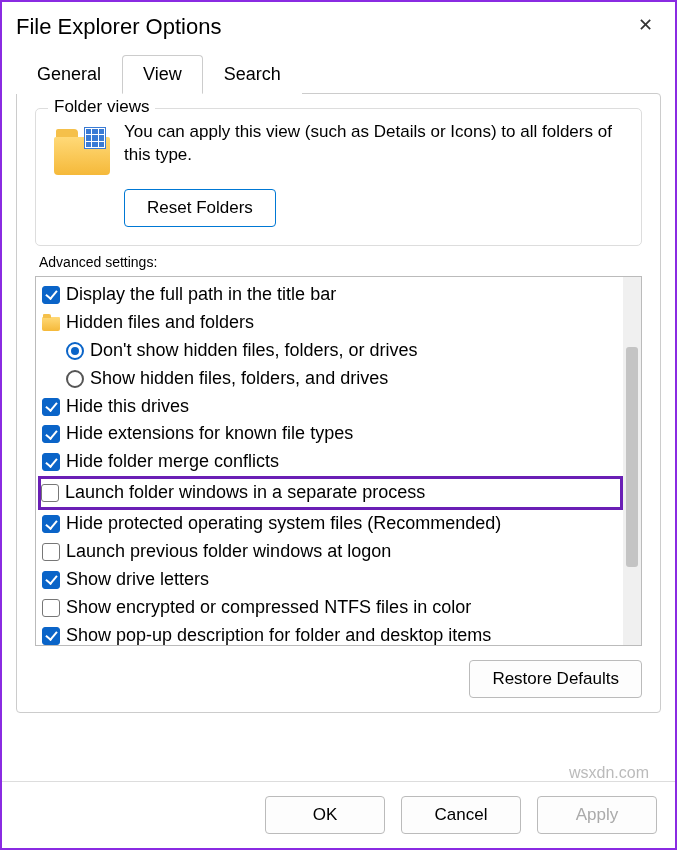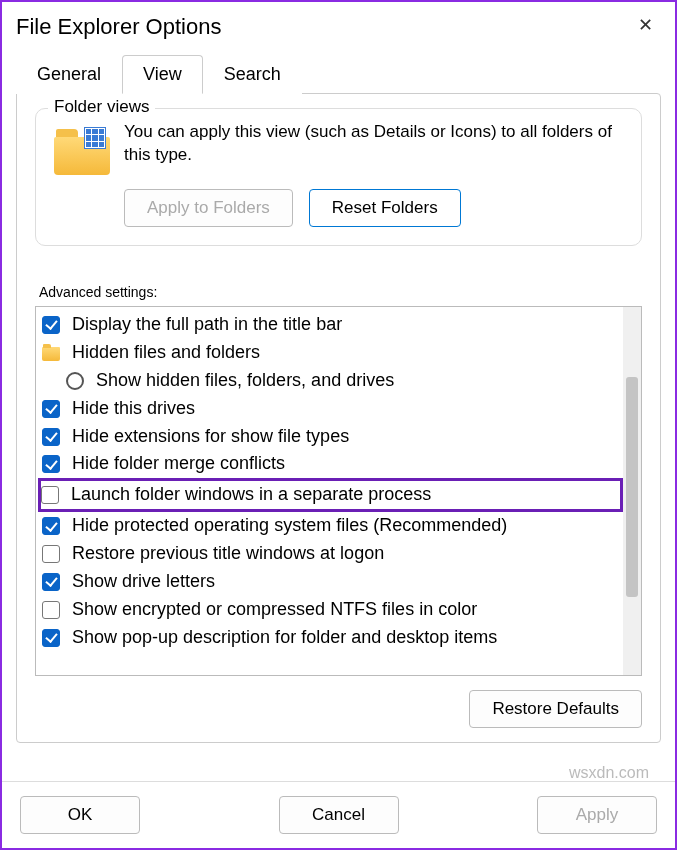--- a/index.html
+++ b/index.html
@@ -4,52 +4,52 @@
 <style>
   * { box-sizing: border-box; font-family: "Segoe UI", Arial, sans-serif; }
   body { margin: 0; width: 677px; height: 850px; border: 2px solid #8a2be2; background: #fff; display: flex; flex-direction: column; }
   .titlebar { display: flex; align-items: flex-end; justify-content: space-between; padding: 8px 14px 4px 14px; }
   .titlebar h1 { font-size: 22px; font-weight: 400; margin: 0; color: #000; }
   .close-x { font-size: 18px; color: #333; cursor: pointer; padding: 4px 8px; }
   .tabs { display: flex; padding: 0 14px; margin-top: 10px; position: relative; }
   .tab { padding: 8px 20px; font-size: 18px; cursor: pointer; border: 1px solid transparent; position: relative; bottom: -1px; background: #fff; }
   .tab.active { border: 1px solid #ccc; border-bottom: 1px solid #fff; border-radius: 4px 4px 0 0; z-index: 2; }
   .tabpanel { margin: 0 14px 10px 14px; border: 1px solid #ccc; border-radius: 0 4px 4px 4px; padding: 14px 18px; flex: 0 0 auto; }
-  .group-frame { border: 1px solid #ddd; border-radius: 10px; padding: 12px 18px 18px 18px; position: relative; margin-bottom: 38px; }
+  .group-frame { border: 1px solid #ddd; border-radius: 5px; padding: 12px 18px 18px 18px; position: relative; margin-bottom: 8px; }
   .group-legend { position: absolute; top: -12px; left: 12px; background: #fff; padding: 0 6px; font-size: 17px; }
   .fv-row { display: flex; gap: 14px; align-items: flex-start; }
   .folder-big { width: 56px; height: 48px; position: relative; margin-top: 6px; flex-shrink:0; }
   .folder-big .body { position:absolute; left:0; bottom:0; width:56px; height:38px; background: linear-gradient(#ffd977,#f5b93a); border-radius: 2px 2px 4px 4px; }
   .folder-big .tab { position:absolute; left:2px; top:2px; width:22px; height:10px; background:#f5c04a; border-radius:2px 4px 0 0; padding:0; border:none; }
   .folder-big .grid { position:absolute; right:4px; top:0; width:22px; height:22px; background:#fff; border:1px solid #3a7bd5; display:grid; grid-template-columns:repeat(3,1fr); grid-template-rows:repeat(3,1fr); gap:1px; padding:1px; }
   .folder-big .grid div { background:#3a7bd5; }
   .fv-desc { font-size: 17px; line-height: 1.35; }
   .fv-buttons { display:flex; gap:16px; margin-top:14px; margin-left:70px; }
   .btn { padding: 8px 22px; font-size:17px; border:1px solid #bbb; background:#fdfdfd; border-radius:4px; cursor:pointer; }
   .btn.disabled { color:#aaa; cursor:default; }
   .btn.outlined { border:1px solid #0078d4; background:#fff; }
   .section-label { font-size:14px; margin:4px 0 6px 4px; }
   .listbox { border:1px solid #bbb; height:370px; position:relative; display:flex; }
   .list-inner { flex:1; overflow:hidden; padding:4px 0 0 6px; white-space:nowrap; }
-  .row { display:flex; align-items:center; gap:12px; font-size:18px; line-height:1.55; padding-left:0; }
+  .row { display:flex; align-items:center; gap:6px; font-size:18px; line-height:1.55; padding-left:0; }
   .row.i1 { padding-left:0; }
   .row.i2 { padding-left:24px; }
   .chk { width:18px; height:18px; border:1.5px solid #777; border-radius:3px; display:inline-flex; align-items:center; justify-content:center; flex-shrink:0; }
   .chk.checked { background:#0a64c8; border-color:#0a64c8; }
   .chk.checked::after { content:""; width:5px; height:9px; border:solid #fff; border-width:0 2px 2px 0; transform:rotate(40deg); margin-top:-2px; }
   .radio { width:18px; height:18px; border:2px solid #555; border-radius:50%; display:inline-flex; align-items:center; justify-content:center; flex-shrink:0; }
   .radio.selected { border-color:#0a64c8; }
   .radio.selected::after { content:""; width:8px; height:8px; background:#0a64c8; border-radius:50%; }
   .folder-small { width:18px; height:14px; background:linear-gradient(#ffd977,#f5b93a); border-radius:1px 1px 2px 2px; position:relative; flex-shrink:0; margin-top:2px; }
   .folder-small::before { content:""; position:absolute; left:1px; top:-3px; width:8px; height:4px; background:#f5c04a; border-radius:1px 2px 0 0; }
   .highlight { border:3px solid #6a1fb5; padding:0 4px; margin-left:-4px; }
   .scrollbar { width:18px; background:#f0f0f0; position:relative; }
   .scroll-thumb { position:absolute; left:3px; right:3px; top:70px; height:220px; background:#c4c4c4; border-radius:3px; }
   .restore-row { display:flex; justify-content:flex-end; margin-top:14px; }
-  .bottombar { border-top:1px solid #ddd; padding:14px 18px; display:flex; justify-content:space-between; gap:16px; margin-top:auto; }
+  .bottombar { border-top:1px solid #ddd; padding:14px 18px; display:flex; justify-content:flex-end; gap:16px; margin-top:auto; }
   .bottombar .btn { min-width:120px; text-align:center; }
   .watermark { position:absolute; right:28px; bottom:68px; font-size:16px; color:#bbb; pointer-events:none; }
 </style>
 </head>
 <body>
 
 <div class="titlebar">
   <h1>File Explorer Options</h1>
   <div class="close-x">✕</div>
 </div>
@@ -76,64 +76,67 @@
             <div></div>
             <div></div>
             <div></div>
             <div></div>
             <div></div>
           </div>
       </div>
       <div class="fv-desc">You can apply this view (such as Details or Icons) to all folders of this type.</div>
     </div>
     <div class="fv-buttons">
-      <button class="btn disabled">Apply to Folders</button>
       <button class="btn outlined">Reset Folders</button>
     </div>
   </div>
 
   <div class="section-label">Advanced settings:</div>
 
   <div class="listbox">
     <div class="list-inner" id="list-inner">
         <div class="row i1">
           <span class="chk checked"></span>
           <span>Display the full path in the title bar</span>
         </div>
         <div class="row i1">
           <span class="folder-small"></span>
           <span>Hidden files and folders</span>
         </div>
         <div class="row i2">
+          <span class="radio selected"></span>
+          <span>Don't show hidden files, folders, or drives</span>
+        </div>
+        <div class="row i2">
           <span class="radio"></span>
           <span>Show hidden files, folders, and drives</span>
         </div>
         <div class="row i1">
           <span class="chk checked"></span>
           <span>Hide this drives</span>
         </div>
         <div class="row i1">
           <span class="chk checked"></span>
-          <span>Hide extensions for show file types</span>
+          <span>Hide extensions for known file types</span>
         </div>
         <div class="row i1">
           <span class="chk checked"></span>
           <span>Hide folder merge conflicts</span>
         </div>
         <div class="row i1 highlight">
           <span class="chk"></span>
           <span>Launch folder windows in a separate process</span>
         </div>
         <div class="row i1">
           <span class="chk checked"></span>
           <span>Hide protected operating system files (Recommended)</span>
         </div>
         <div class="row i1">
           <span class="chk"></span>
-          <span>Restore previous title windows at logon</span>
+          <span>Launch previous folder windows at logon</span>
         </div>
         <div class="row i1">
           <span class="chk checked"></span>
           <span>Show drive letters</span>
         </div>
         <div class="row i1">
           <span class="chk"></span>
           <span>Show encrypted or compressed NTFS files in color</span>
         </div>
         <div class="row i1">

